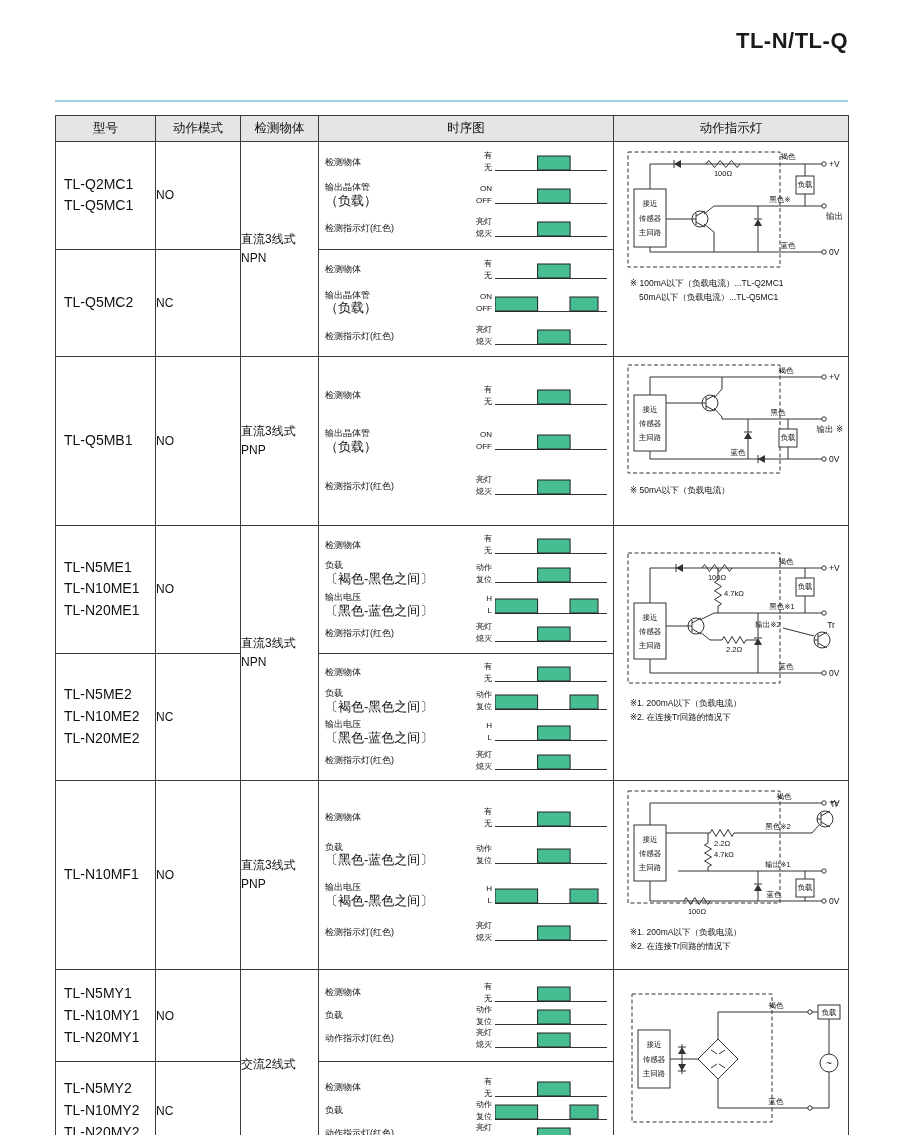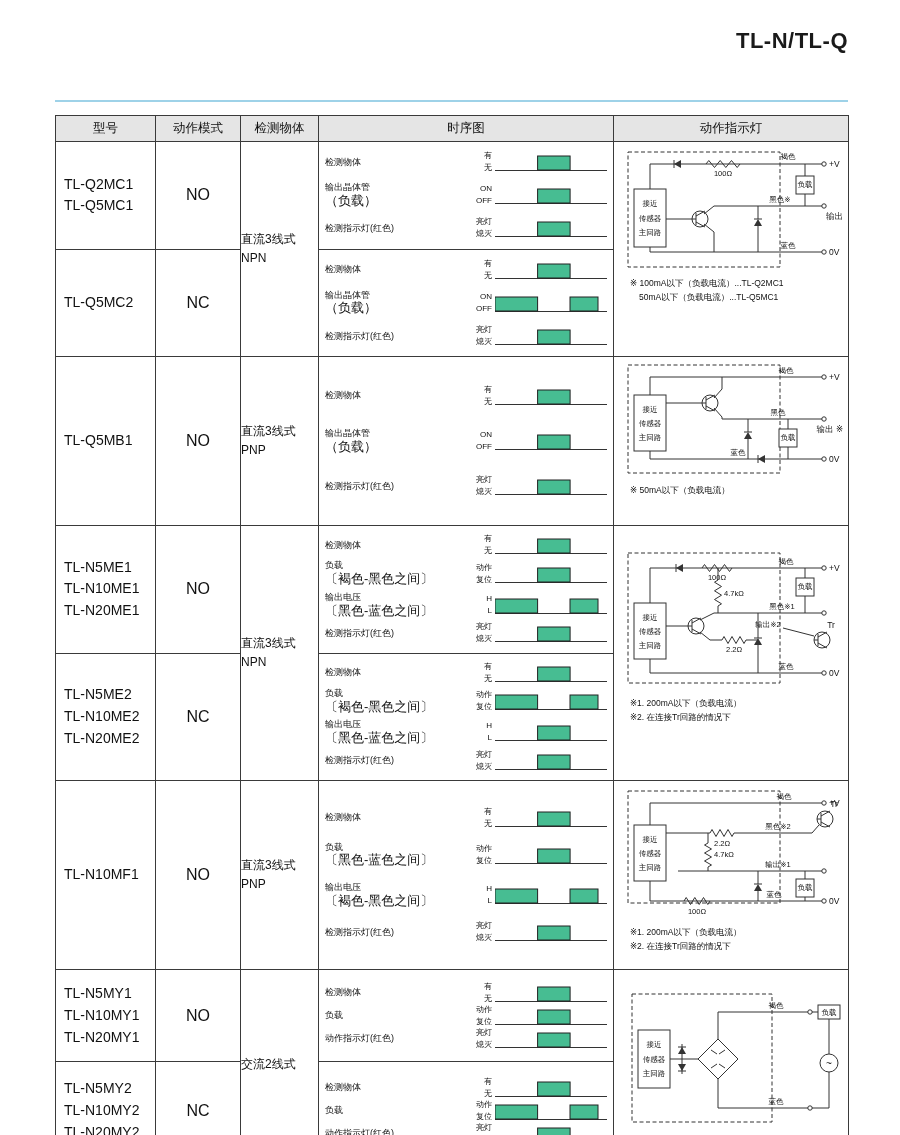--- a/index.html
+++ b/index.html
@@ -5,21 +5,21 @@
   *{margin:0;padding:0;box-sizing:border-box}
   body{background:#fff;font-family:"Liberation Sans","DejaVu Sans",sans-serif;color:#111}
   .page{position:relative;width:900px;height:1135px;background:#fff;overflow:hidden}
   .title{position:absolute;top:28px;right:52px;font-size:22px;font-weight:700;letter-spacing:.5px;color:#1a1a1a}
   .rule{position:absolute;top:100px;left:55px;width:793px;height:2px;background:#9ed2e8}
   table.spec{position:absolute;top:115px;left:55px;width:793px;border-collapse:collapse;table-layout:fixed}
   .spec th,.spec td{border:1px solid #3a3a3a;vertical-align:middle}
   .spec th{background:#e5e5e5;font-size:12.5px;font-weight:400;height:26px;padding:2px}
   td.model-cell{padding-left:8px}
   .model{font-weight:400;font-size:14px;line-height:1.55;white-space:nowrap}
-  td.mode-cell{text-align:center;font-size:16px}
+  td.mode-cell{text-align:left;font-size:12px}
   td.type-cell{text-align:left;font-size:12px}
   .type-line{line-height:1.55}
   td.timing-cell{padding:4px 6px}
   .tbox{display:flex;flex-direction:column;justify-content:center}
   .sig{display:flex;align-items:center}
   .sig-label{flex:1;text-align:left;font-size:9px;line-height:1.2;padding-right:5px}
   .sig-label .sub{font-size:13px}
   .sig-levels{width:26px;height:20px;display:flex;flex-direction:column;justify-content:space-between;align-items:flex-end;font-size:8px;line-height:1;padding-right:3px}
   .sig-wave{width:112px;height:20px;flex:0 0 auto}
   td.circuit-cell{text-align:center;padding:2px 0}

